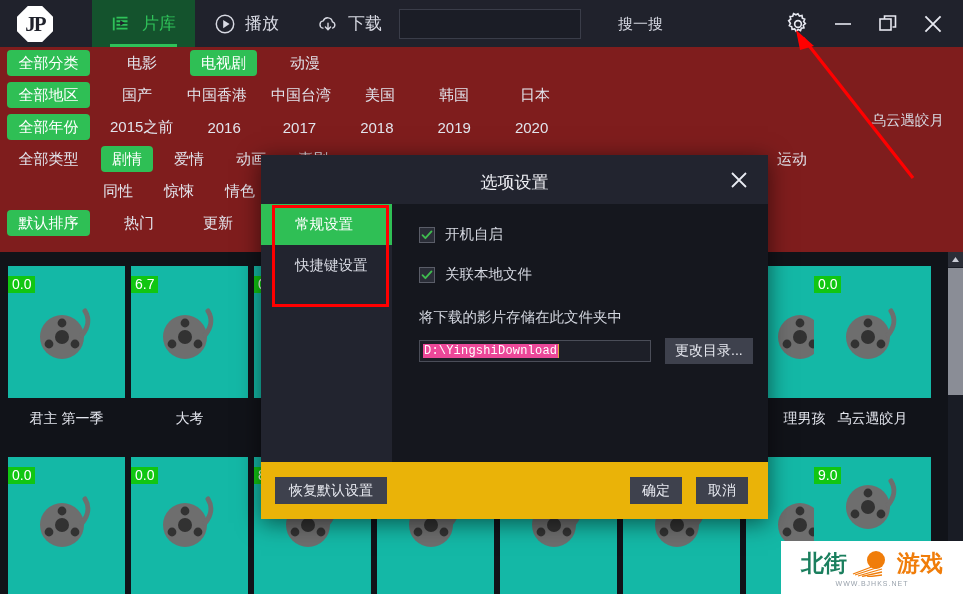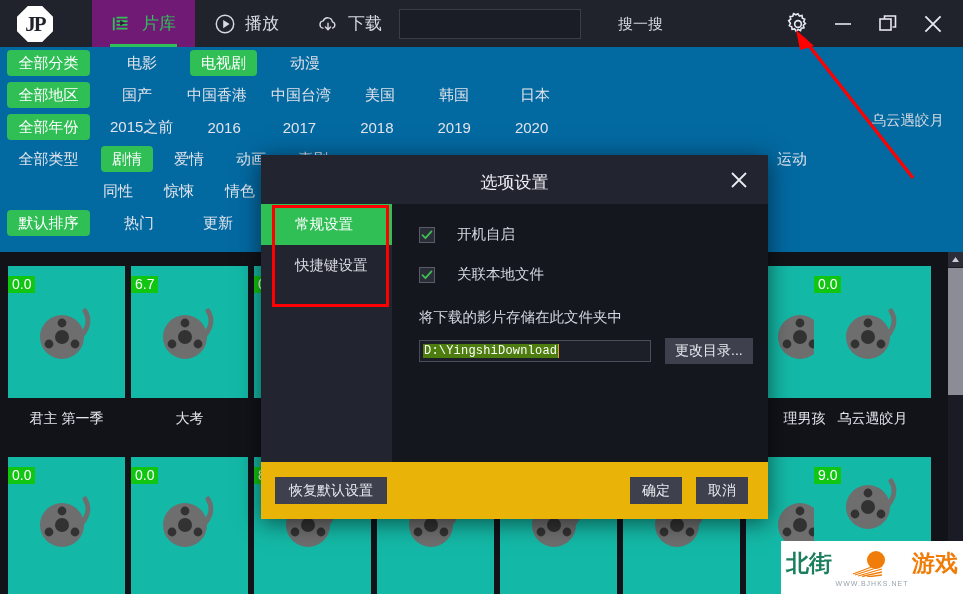--- a/index.html
+++ b/index.html
@@ -28,21 +28,21 @@
     font-family:"Liberation Serif", serif; font-size:21px; color:#20222c;
     font-weight:bold; letter-spacing:-2px; line-height:1;
   }
 
   .nav { position:absolute; left:92px; top:0; height:47px; display:flex; }
   .navitem {
     display:flex; align-items:center; gap:9px;
     padding:0 19px; height:47px; cursor:pointer;
     color:#d8dae3; font-size:17px; position:relative;
   }
-  .navitem.active { color:#2fc159; background:#701a75; }
+  .navitem.active { color:#2fc159; background:#14532d; }
   .navitem.active::after {
     content:""; position:absolute; left:18px; right:18px; bottom:0;
     height:3px; background:#2fc159;
   }
   .navicon { width:22px; height:22px; display:block; }
 
   .searchbox {
     position:absolute; left:399px; top:9px; width:182px; height:30px;
     border:1px solid #3a3d49; background:#1b1d26;
   }
@@ -58,21 +58,21 @@
 
   .winbtns { position:absolute; right:8px; top:0; height:47px; display:flex; align-items:center; }
   .winbtn {
     width:45px; height:47px; display:flex; align-items:center; justify-content:center;
     cursor:pointer;
   }
 
   
   .filters {
     position:absolute; left:0; top:47px; width:963px; height:205px;
-    background:#0369a1;
+    background:#7f1d1d;
   }
   .frow { display:flex; align-items:center; height:32px; margin-left:7px; }
   .chip {
     display:inline-flex; align-items:center; justify-content:center;
     height:26px; padding:0 11px; border-radius:4px;
     color:#e2e4ec; font-size:15px; cursor:pointer; white-space:nowrap;
   }
   .chip.on { background:#2fbf55; color:#ffffff; }
   .chip.first { min-width:83px; }
 
@@ -118,36 +118,36 @@
   .dlg-close { position:absolute; right:14px; top:10px; width:30px; height:30px; cursor:pointer;
                display:flex; align-items:center; justify-content:center; }
   .dlg-side { position:absolute; left:0; top:49px; width:131px; bottom:57px; background:#22242f; }
   .sideitem {
     height:41px; display:flex; align-items:center; padding-left:34px;
     color:#d9dbe4; font-size:14.5px; cursor:pointer;
   }
   .sideitem.on { background:#2fbf55; color:#ffffff; }
   .dlg-body { position:absolute; left:131px; top:49px; right:0; bottom:57px; background:#15171e; }
 
-  .chkrow { display:flex; align-items:center; gap:22px; margin:21px 0 0 27px; }
+  .chkrow { display:flex; align-items:center; gap:10px; margin:21px 0 0 27px; }
   .chk {
     width:16px; height:16px; border:1px solid #5a5d68; background:#2a2d37;
     display:flex; align-items:center; justify-content:center;
   }
   .chklabel { color:#d5d8e1; font-size:14.5px; }
 
   .hint { margin:24px 0 0 27px; color:#d5d8e1; font-size:14.5px; }
 
   .pathrow { display:flex; align-items:center; gap:14px; margin:11px 0 0 27px; }
   .pathinput {
     width:232px; height:22px; background:#1d1f28; border:1px solid #4a4d58;
     display:flex; align-items:center; padding:0 3px;
   }
   .pathsel {
-    background:#4d7c0f; color:#ffffff;
+    background:#ec4899; color:#ffffff;
     font-family:"Liberation Mono","DejaVu Sans Mono", monospace; font-size:12px;
     letter-spacing:0.2px; padding:0 1px;
   }
   .caret { width:1px; height:14px; background:#e8a13a; margin-left:0px; }
   .btn {
     background:#3e414d; color:#e7e9f0; border:0; cursor:pointer;
     font-family:"Liberation Sans", sans-serif;
   }
   .btn-browse { height:26px; padding:0 10px; font-size:14px; }
 
@@ -159,21 +159,21 @@
   
   .redbox { position:absolute; border:3px solid #ff0000; pointer-events:none; }
   .arrow { position:absolute; left:0; top:0; pointer-events:none; }
 
   
   .wm {
     position:absolute; left:781px; top:541px; width:182px; height:53px;
     background:#ffffff; display:flex; flex-direction:column;
     align-items:center; justify-content:center;
   }
-  .wm-main { display:flex; align-items:center; gap:17px; }
+  .wm-main { display:flex; align-items:center; gap:2px; }
   .wm-t1 { color:#1b7f5e; font-size:23px; font-weight:bold; font-family:"DejaVu Sans", sans-serif; }
   .wm-t2 { color:#f07d0a; font-size:23px; font-weight:bold; font-family:"DejaVu Sans", sans-serif; }
   .wm-url { font-size:7px; color:#9aa3ad; letter-spacing:1px; margin-top:1px; }
 </style>
 </head>
 <body>
 
 <div id="app">
 
   <div class="titlebar">

